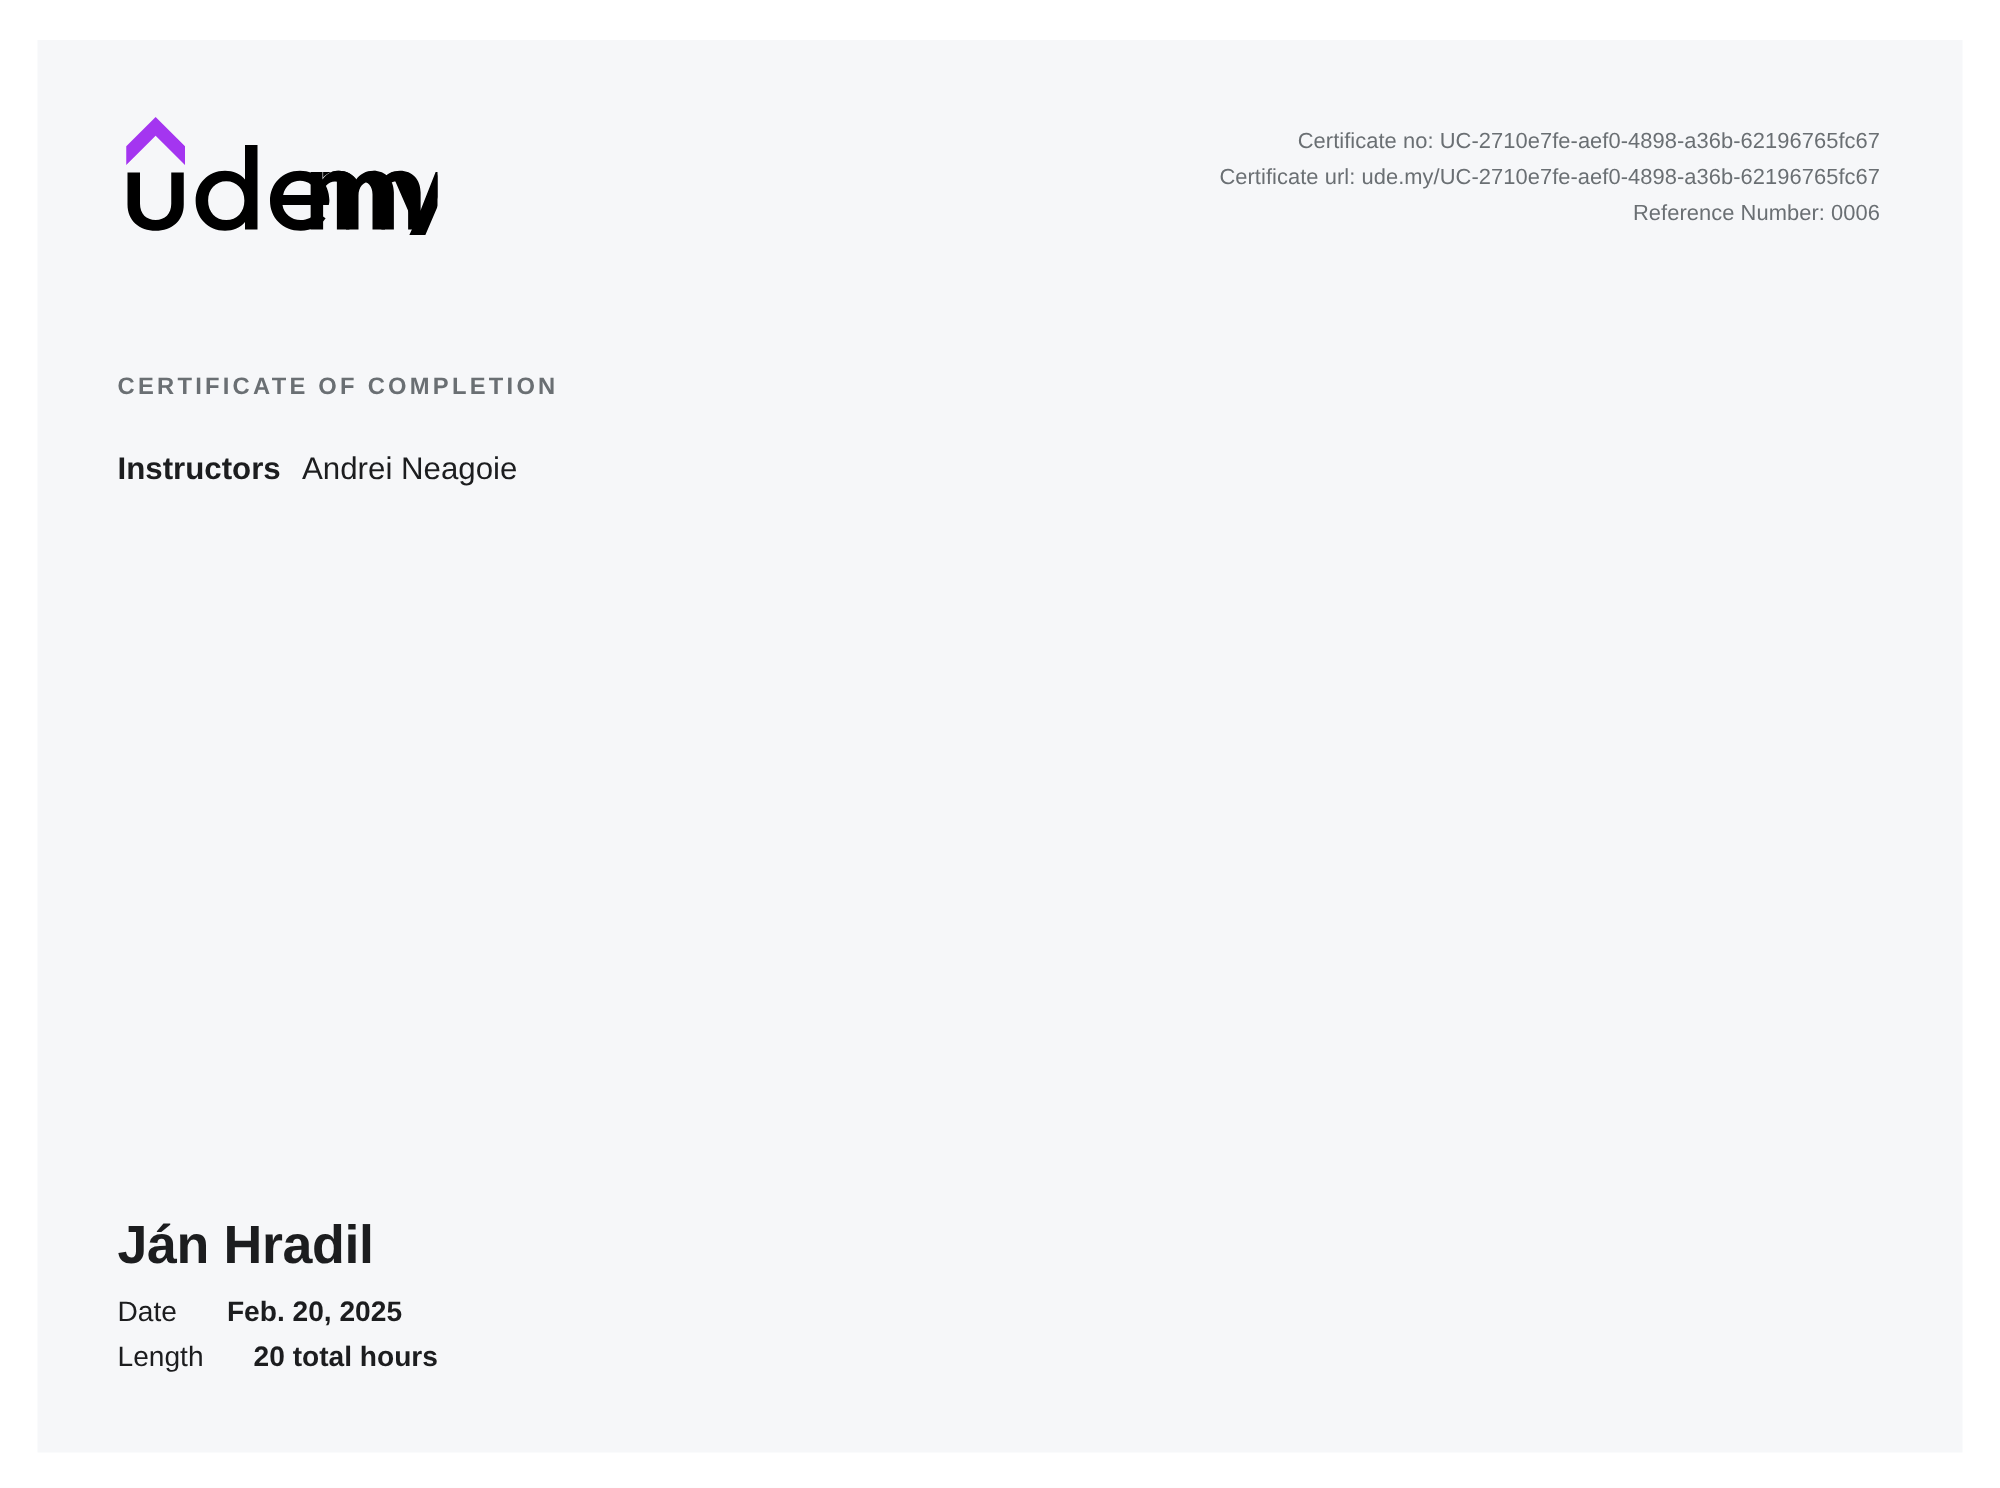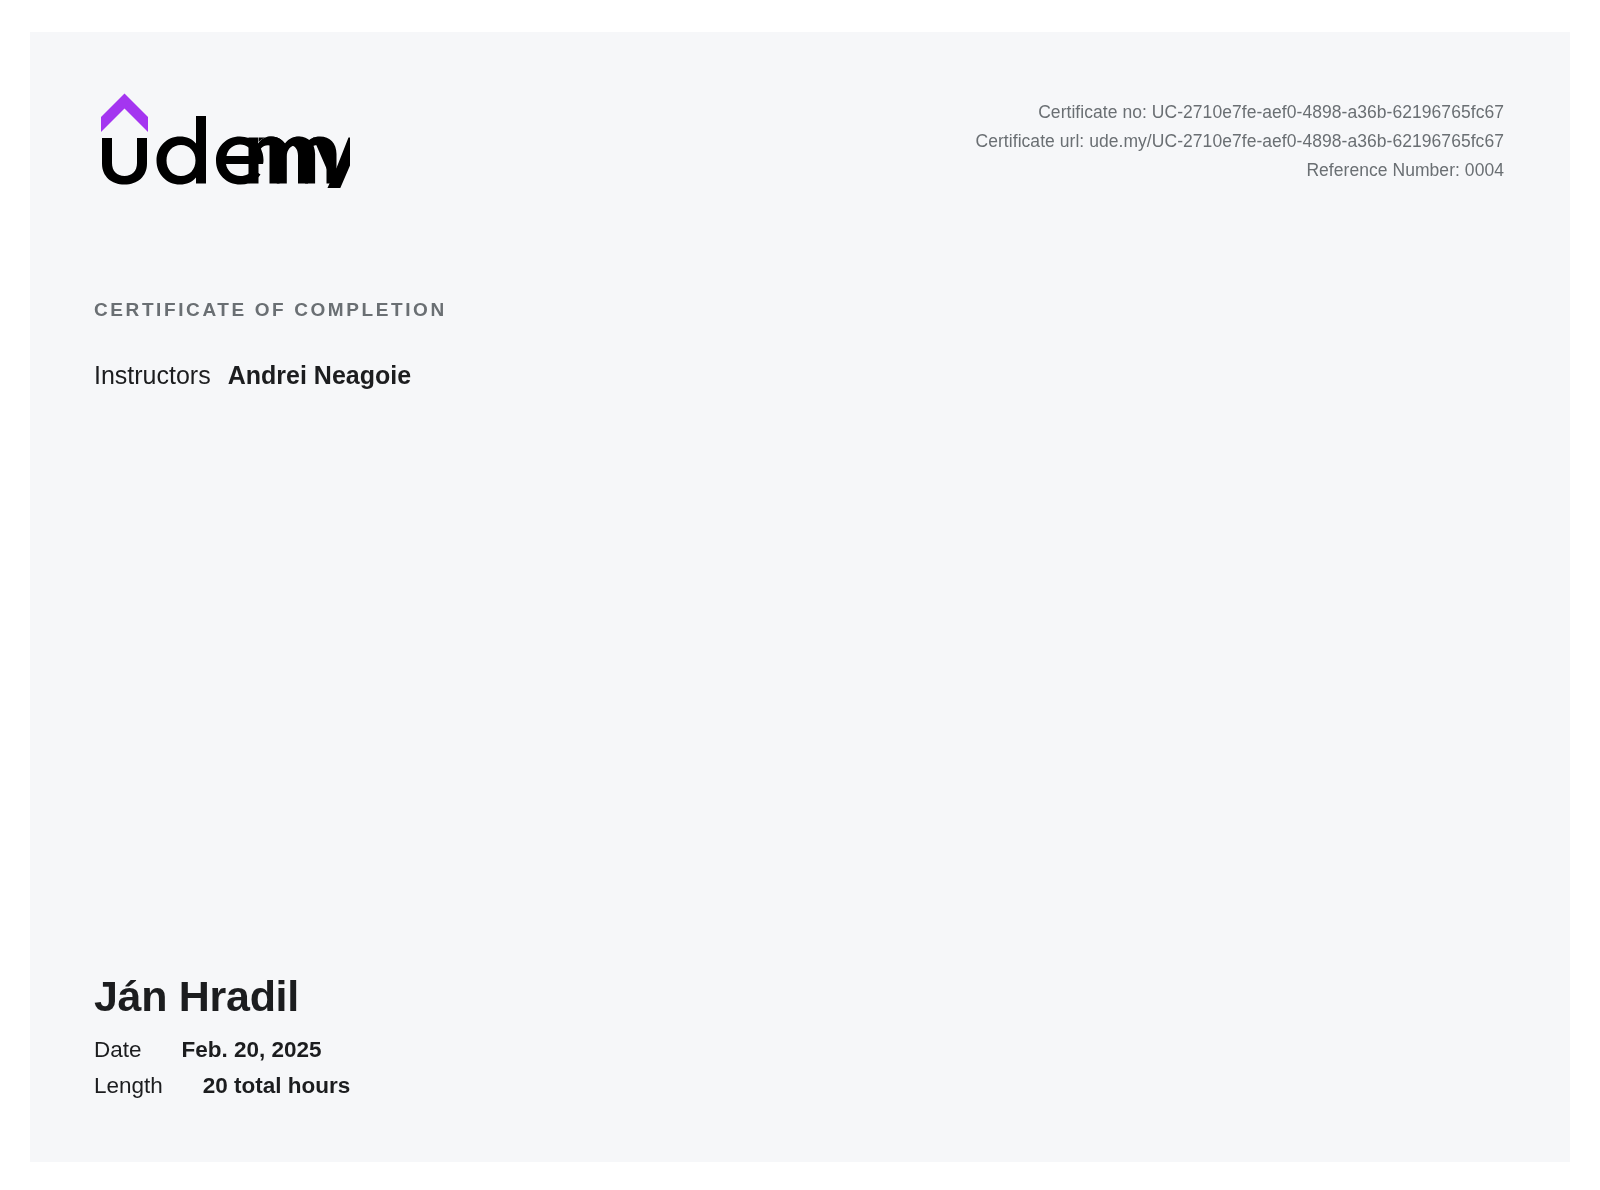--- a/index.html
+++ b/index.html
@@ -94,22 +94,22 @@
 
   #instructors-row {
     margin-top: 40px;
     font-size: 25px;
     line-height: 1.3;
     color: #1c1d1f;
     display: flex;
     align-items: baseline;
     gap: 17px;
   }
-  #instructors-row .field-label { font-weight: normal; }
-  #instructors-row .field-value { font-weight: bold; }
+  #instructors-row .field-label { font-weight: bold; }
+  #instructors-row .field-value { font-weight: normal; }
 
   
   #recipient-block {
     position: absolute;
     left: 64px;
     bottom: 58px;
     right: 64px;
   }
 
   #recipient-name {
@@ -156,21 +156,21 @@
           <path fill="#000000" d="M177 48.5 C171.5 48.5 167 51 164 55.5 L164 49.5 L154.5 49.5 L154.5 95.5 L164.5 95.5 L164.5 68.5 C164.5 61.5 168.5 57.2 174 57.2 C179.3 57.2 182.8 61.2 182.8 67.5 L182.8 95.5 L192.8 95.5 L192.8 68.5 C192.8 61.5 196.8 57.2 202.3 57.2 C207.6 57.2 211.1 61.2 211.1 67.5 L211.1 95.5 L221.1 95.5 L221.1 66 C221.1 55.5 214.5 48.5 204.8 48.5 C198.8 48.5 193.8 51.2 190.8 55.8 C188 51.2 183.2 48.5 177 48.5 Z"></path>
 
           <path fill="#000000" d="M222 49.5 L240 91 L231.5 110 L242 110 L268 49.5 L257 49.5 L240.5 89 Z"></path>
           <path fill="#000000" d="M219 49.5 L229.5 49.5 L242.3 80.5 L254.5 49.5 L265 49.5 L241 105.5 L231 105.5 L237.3 91.5 Z"></path>
         </svg>
       </a>
 
       <div id="certificate-meta">
         <div class="meta-line">Certificate no: UC-2710e7fe-aef0-4898-a36b-62196765fc67</div>
         <div class="meta-line">Certificate url: ude.my/UC-2710e7fe-aef0-4898-a36b-62196765fc67</div>
-        <div class="meta-line">Reference Number: 0004</div>
+        <div class="meta-line">Reference Number: 0006</div>
       </div>
     </div>
 
     <div id="certificate-body">
       <div id="kicker">CERTIFICATE OF COMPLETION</div>
 
 
       <div id="instructors-row">
         <span class="field-label">Instructors</span>
         <span class="field-value">Andrei Neagoie</span>

